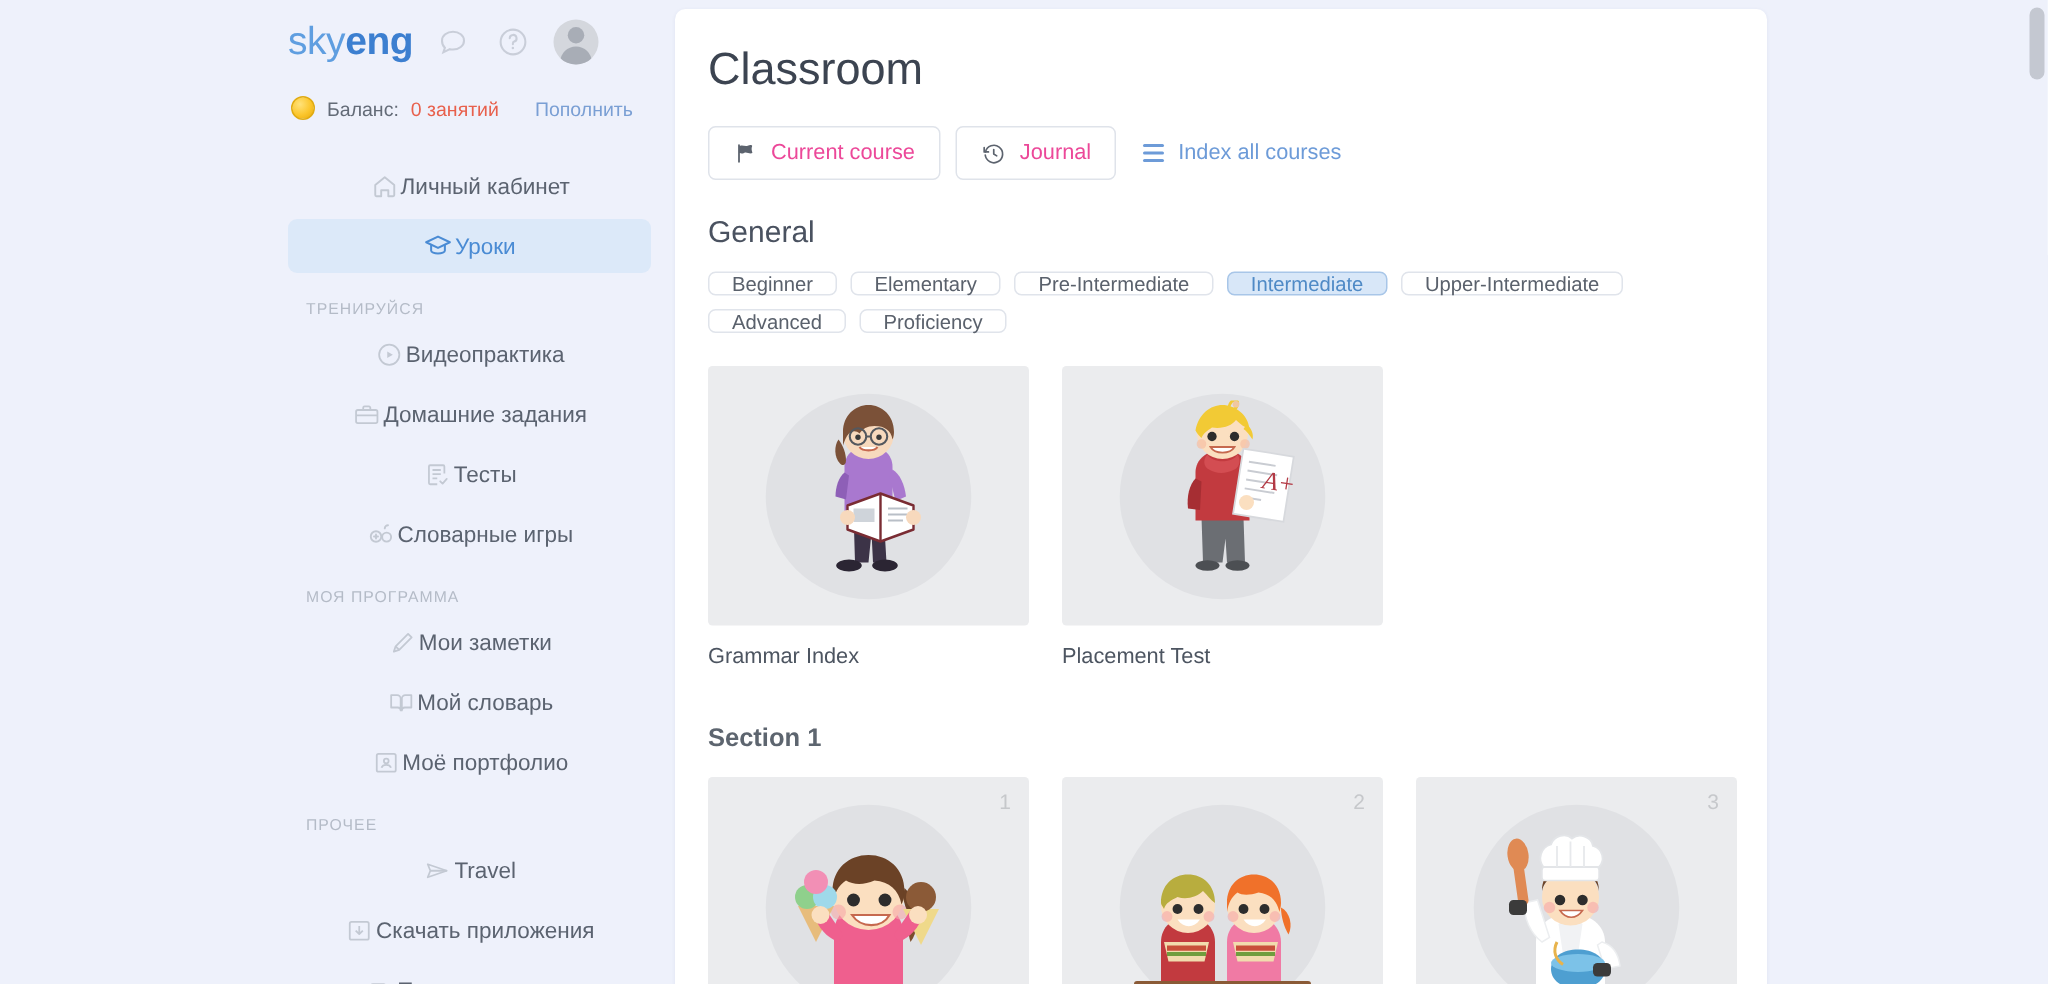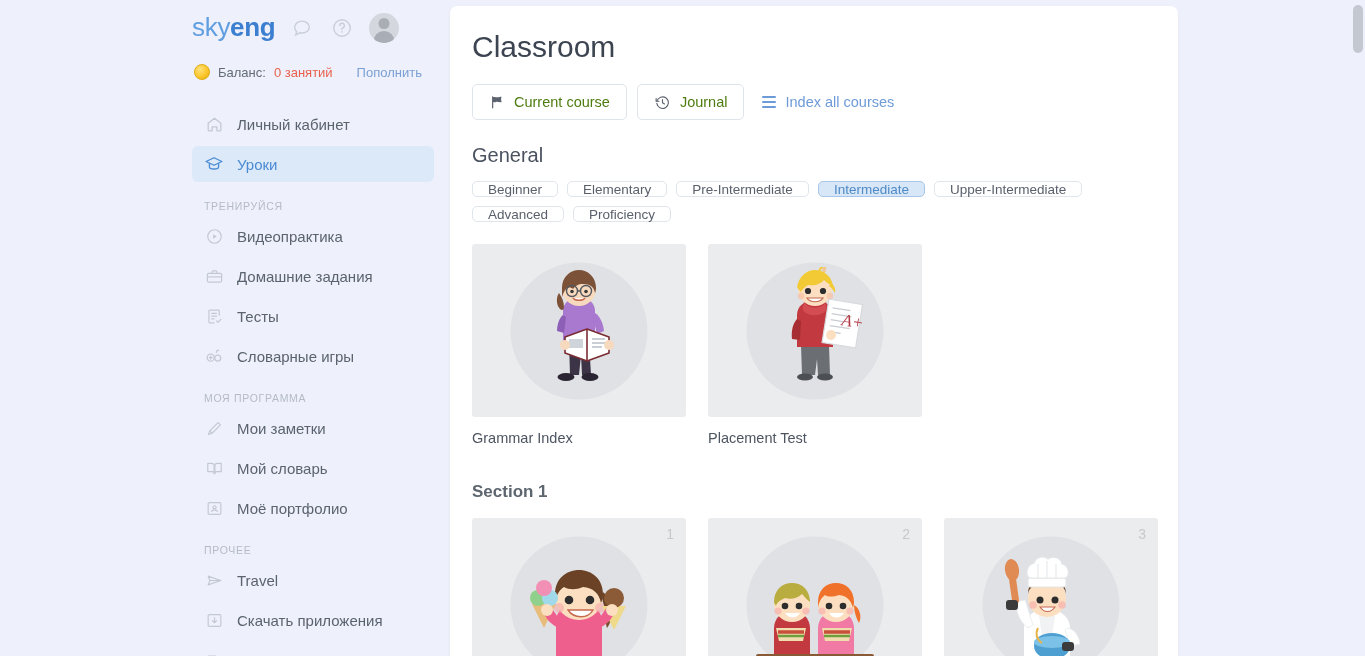--- a/index.html
+++ b/index.html
@@ -40,23 +40,23 @@
   .coin {
     width: 16px; height: 16px; border-radius: 50%;
     background: radial-gradient(circle at 35% 32%, #ffe27a 0%, #fbc62d 55%, #e8a908 100%);
     border: 1px solid #e0ab12;
   }
   .bal-red { color: #e8604c; }
   .topup { margin-left: 16px; color: #7a9fd4; font-size: 13px; cursor: pointer; }
 
   .nav { position: absolute; left: 192px; top: 106px; width: 242px; }
   .nav-item {
-    display: flex; align-items: center; gap: 13px;
+    display: flex; align-items: center; gap: 1px;
     height: 36px; padding: 0 12px; border-radius: 6px;
-    color: #5b6370; font-size: 15px; cursor: pointer; margin-bottom: 4px;
+    color: #5b6370; font-size: 15px; cursor: pointer; margin-bottom: 4px; justify-content: center;
   }
   .nav-item.active { background: #dce9f9; color: #4a8bd4; }
   .nav-item .ico { width: 20px; height: 20px; flex: none; display:flex;align-items:center;justify-content:center; color:#c3c9d3; }
   .nav-item.active .ico { color: #4a8bd4; }
   .nav-group {
     font-size: 10.5px; letter-spacing: 0.7px; color: #b4bbc7;
     padding: 14px 12px 6px; text-transform: uppercase;
   }
 
   
@@ -66,21 +66,21 @@
     box-shadow: 0 1px 3px rgba(40,60,110,.07);
     overflow: hidden;
   }
   .panel-inner { padding: 24px 22px 0 22px; }
   .page-title { font-size: 30px; font-weight: 400; color: #3c4451; margin-bottom: 20px; }
 
   .toolbar { display: flex; align-items: center; gap: 10px; margin-bottom: 24px; }
   .tb-btn {
     display: flex; align-items: center; gap: 9px;
     height: 36px; padding: 0 16px; border: 1px solid #dfe3ea; border-radius: 5px;
-    background: #fff; color: #4d7c0f; font-size: 14.5px; cursor: pointer;
+    background: #fff; color: #ec4899; font-size: 14.5px; cursor: pointer;
   }
   .tb-btn .ico { color: #5c636e; display:flex;align-items:center; }
   .tb-link {
     display: flex; align-items: center; gap: 9px; margin-left: 8px;
     color: #6d9bd8; font-size: 14.5px; cursor: pointer;
   }
   .burger { display:flex; flex-direction:column; gap:3px; }
   .burger i { display:block; width:14px; height:2px; background:#6d9bd8; border-radius:1px; }
 
   .sec-head { font-size: 20px; color: #4a5260; margin-bottom: 14px; font-weight: 400; }

